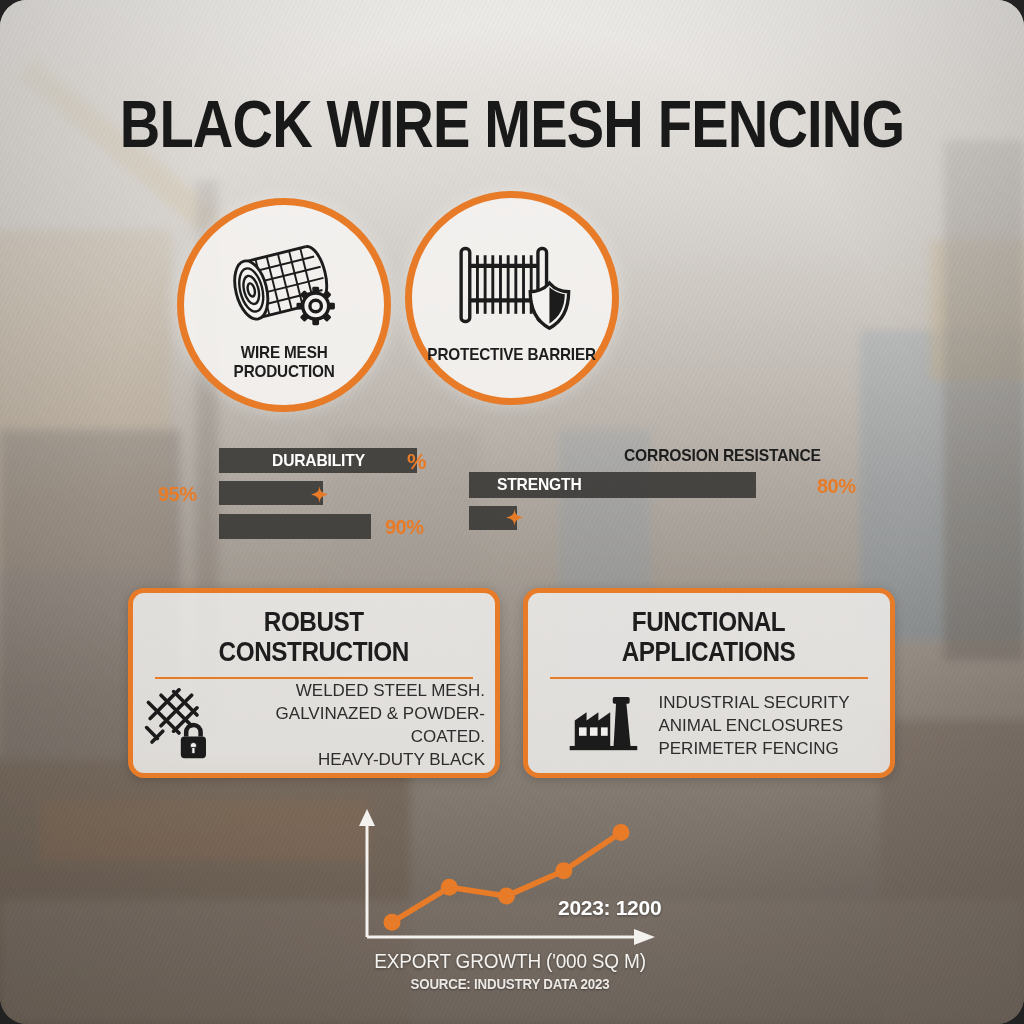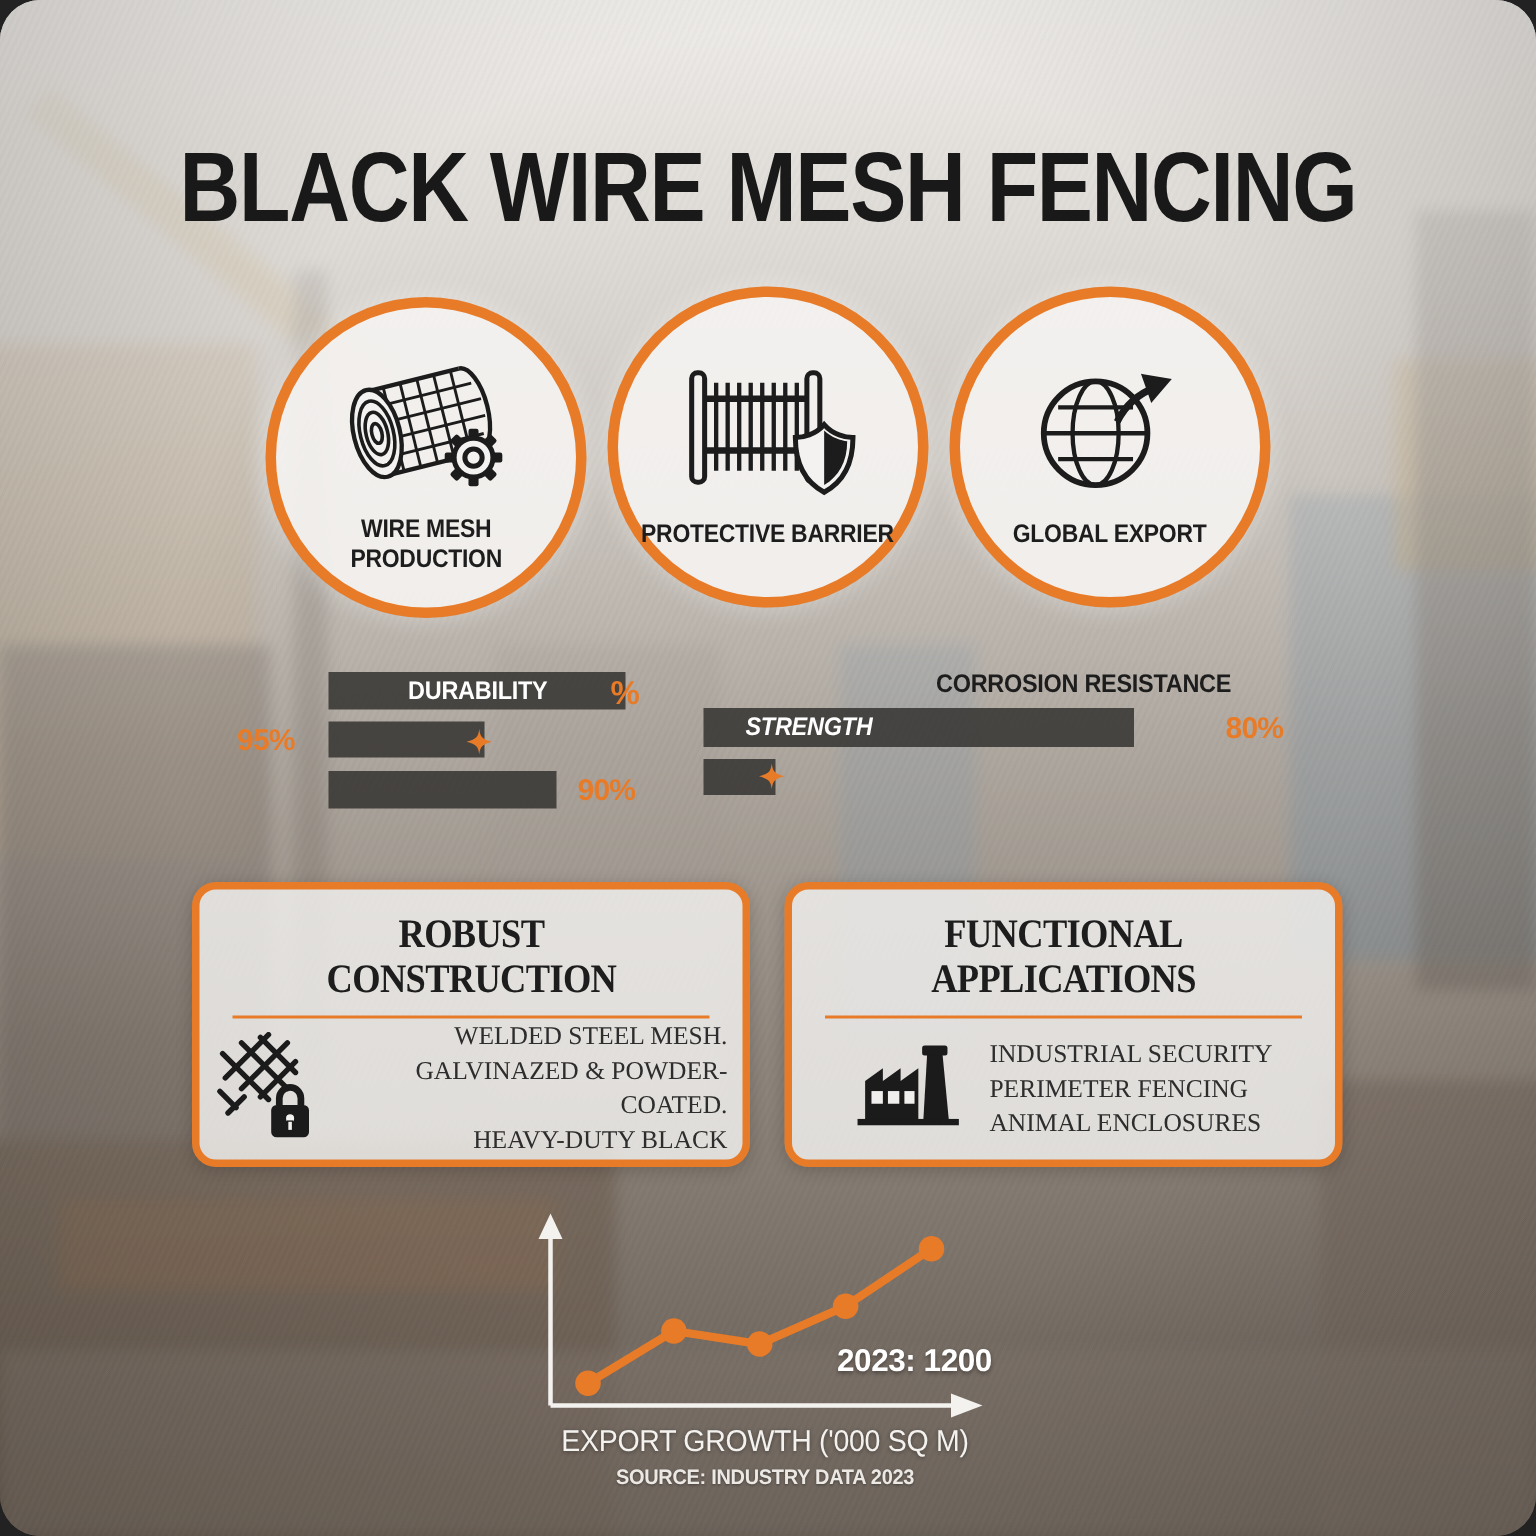--- a/index.html
+++ b/index.html
@@ -33,21 +33,21 @@
   .bar{position:absolute;background:rgba(52,50,48,.85);display:flex;align-items:center;margin-left:13px;}
   .bar .bar-text{color:#fff;font-weight:bold;font-size:17px;letter-spacing:-.2px;transform:scaleX(.92);transform-origin:left;}
   .bar.center{justify-content:center;}
   .bar.center .bar-text{transform-origin:center;}
   .pct{position:absolute;color:#E87B28;font-weight:bold;font-size:20px;letter-spacing:-.5px;}
   .dark-label{position:absolute;color:#1d1d1d;font-weight:bold;font-size:17px;letter-spacing:-.2px;transform:scaleX(.92);transform-origin:left;}
   .sparkle{position:absolute;width:17px;height:17px;}
   
   .card{position:absolute;width:372px;height:190px;border:5px solid #E87B28;border-radius:16px;
     background:rgba(241,239,237,.84);box-sizing:border-box;
-    display:flex;flex-direction:column;align-items:center;box-shadow:0 2px 10px rgba(40,35,30,.25);font-family:Liberation Serif, serif;}
+    display:flex;flex-direction:column;align-items:center;box-shadow:0 2px 10px rgba(40,35,30,.25);}
   .card-title{margin-top:14px;text-align:center;font-weight:bold;font-size:27px;
     letter-spacing:-.5px;line-height:1.12;color:#1d1d1d;transform:scaleX(.9);}
   .card-divider{width:88%;height:2px;background:#E87B28;margin-top:10px;}
   .card-body{flex:1;display:flex;align-items:center;justify-content:center;gap:14px;padding:0 10px;}
   .card-lines{font-size:17px;color:#2d2d2d;line-height:1.35;}
   .card-lines.centered{text-align:right;}
   .card-lines.lefted{text-align:left;}
   
   .chart-svg{position:absolute;inset:0;pointer-events:none;}
   .chart-annotation{position:absolute;left:558px;top:896px;color:#fff;font-weight:bold;font-size:21px;
@@ -144,53 +144,39 @@
           <path d="M18 0 C24 7 33 9 38 9 C38 27 31 40 18 47 C5 40 -2 27 -2 9 C3 9 12 7 18 0 Z" fill="#f4f2f0" stroke-width="3.5"></path>
           <path d="M18 4 C23 9 30 11 34 11.5 C34 26 28 36 18 42 Z" fill="#1c1c1c" stroke-width="0"></path>
         </g>
       </svg>
     </span>
     <span class="label">
       <span>PROTECTIVE BARRIER</span>
     </span>
   </div>
 
-  <div class="circle" style="left:633px;top:191px;">
-    <span class="icon">
-      <svg width="128" height="96" viewBox="0 0 130 100" fill="none" stroke="#1c1c1c">
-        <circle cx="55" cy="54" r="36" stroke-width="4"></circle>
-        <ellipse cx="55" cy="54" rx="16" ry="36" stroke-width="3"></ellipse>
-        <path d="M29 36 L81 36 M19 54 L91 54 M29 72 L81 72" stroke-width="3"></path>
-        <path d="M70 46 C76 34 86 26 97 22" stroke-width="5"></path>
-        <path d="M88 14 L106 17 L94 31 Z" fill="#1c1c1c" stroke-width="2"></path>
-      </svg>
-    </span>
-    <span class="label">
-      <span>GLOBAL EXPORT</span>
-    </span>
-  </div>
 
   <div class="bar center" style="left:206px;top:448px;width:198px;height:25px;">
     <span class="bar-text">DURABILITY</span>
   </div>
   <span class="pct" style="left:407px;top:449px;font-size:22px;">%</span>
 
   <span class="pct" style="left:158px;top:483px;">95%</span>
   <div class="bar" style="left:206px;top:481px;width:104px;height:24px;"></div>
   <span class="sparkle" style="left:311px;top:486px;">
     <svg width="17" height="17" viewBox="0 0 16 16">
         <path d="M8 0 C8.7 5 9.5 6.2 16 8 C9.5 9.8 8.7 11 8 16 C7.3 11 6.5 9.8 0 8 C6.5 6.2 7.3 5 8 0 Z" fill="#E87B28"></path>
       </svg>
   </span>
 
   <div class="bar" style="left:206px;top:514px;width:152px;height:25px;"></div>
   <span class="pct" style="left:385px;top:516px;">90%</span>
 
   <span class="dark-label" style="left:624px;top:446px;">CORROSION RESISTANCE</span>
-  <div class="bar" style="left:456px;top:472px;width:287px;height:26px;padding-left:28px;box-sizing:border-box;font-style:italic;">
+  <div class="bar" style="left:456px;top:472px;width:287px;height:26px;padding-left:28px;box-sizing:border-box;">
     <span class="bar-text">STRENGTH</span>
   </div>
   <span class="pct" style="left:817px;top:475px;">80%</span>
   <div class="bar" style="left:456px;top:506px;width:48px;height:24px;"></div>
   <span class="sparkle" style="left:506px;top:509px;">
     <svg width="17" height="17" viewBox="0 0 16 16">
         <path d="M8 0 C8.7 5 9.5 6.2 16 8 C9.5 9.8 8.7 11 8 16 C7.3 11 6.5 9.8 0 8 C6.5 6.2 7.3 5 8 0 Z" fill="#E87B28"></path>
       </svg>
   </span>
 
@@ -241,22 +227,22 @@
           </g>
           <g fill="#f1efed">
             <rect x="13" y="44" width="9" height="10"></rect>
             <rect x="26" y="44" width="9" height="10"></rect>
             <rect x="39" y="44" width="8" height="10"></rect>
           </g>
         </svg>
       </span>
       <div class="card-lines lefted">
         <div>INDUSTRIAL SECURITY</div>
+        <div>ANIMAL ENCLOSURES</div>
         <div>PERIMETER FENCING</div>
-        <div>ANIMAL ENCLOSURES</div>
       </div>
     </div>
   </div>
 
   <svg class="chart-svg" viewBox="0 0 1024 1024">
     <line x1="367" y1="937" x2="367" y2="820" stroke="#f4f2ef" stroke-width="3"></line>
     <polygon points="367,809 359,826 375,826" fill="#f4f2ef"></polygon>
     <line x1="367" y1="937" x2="638" y2="937" stroke="#f4f2ef" stroke-width="3"></line>
     <polygon points="655,937 634,929 634,945" fill="#f4f2ef"></polygon>
     <polyline id="growth-line" points="392,922.1857142857143 449.25,887.3285714285714 506.5,896.0428571428572 563.75,870.7714285714286 621,832.4285714285714" fill="none" stroke="#E87B28" stroke-width="5.5" stroke-linejoin="round" stroke-linecap="round"></polyline>

